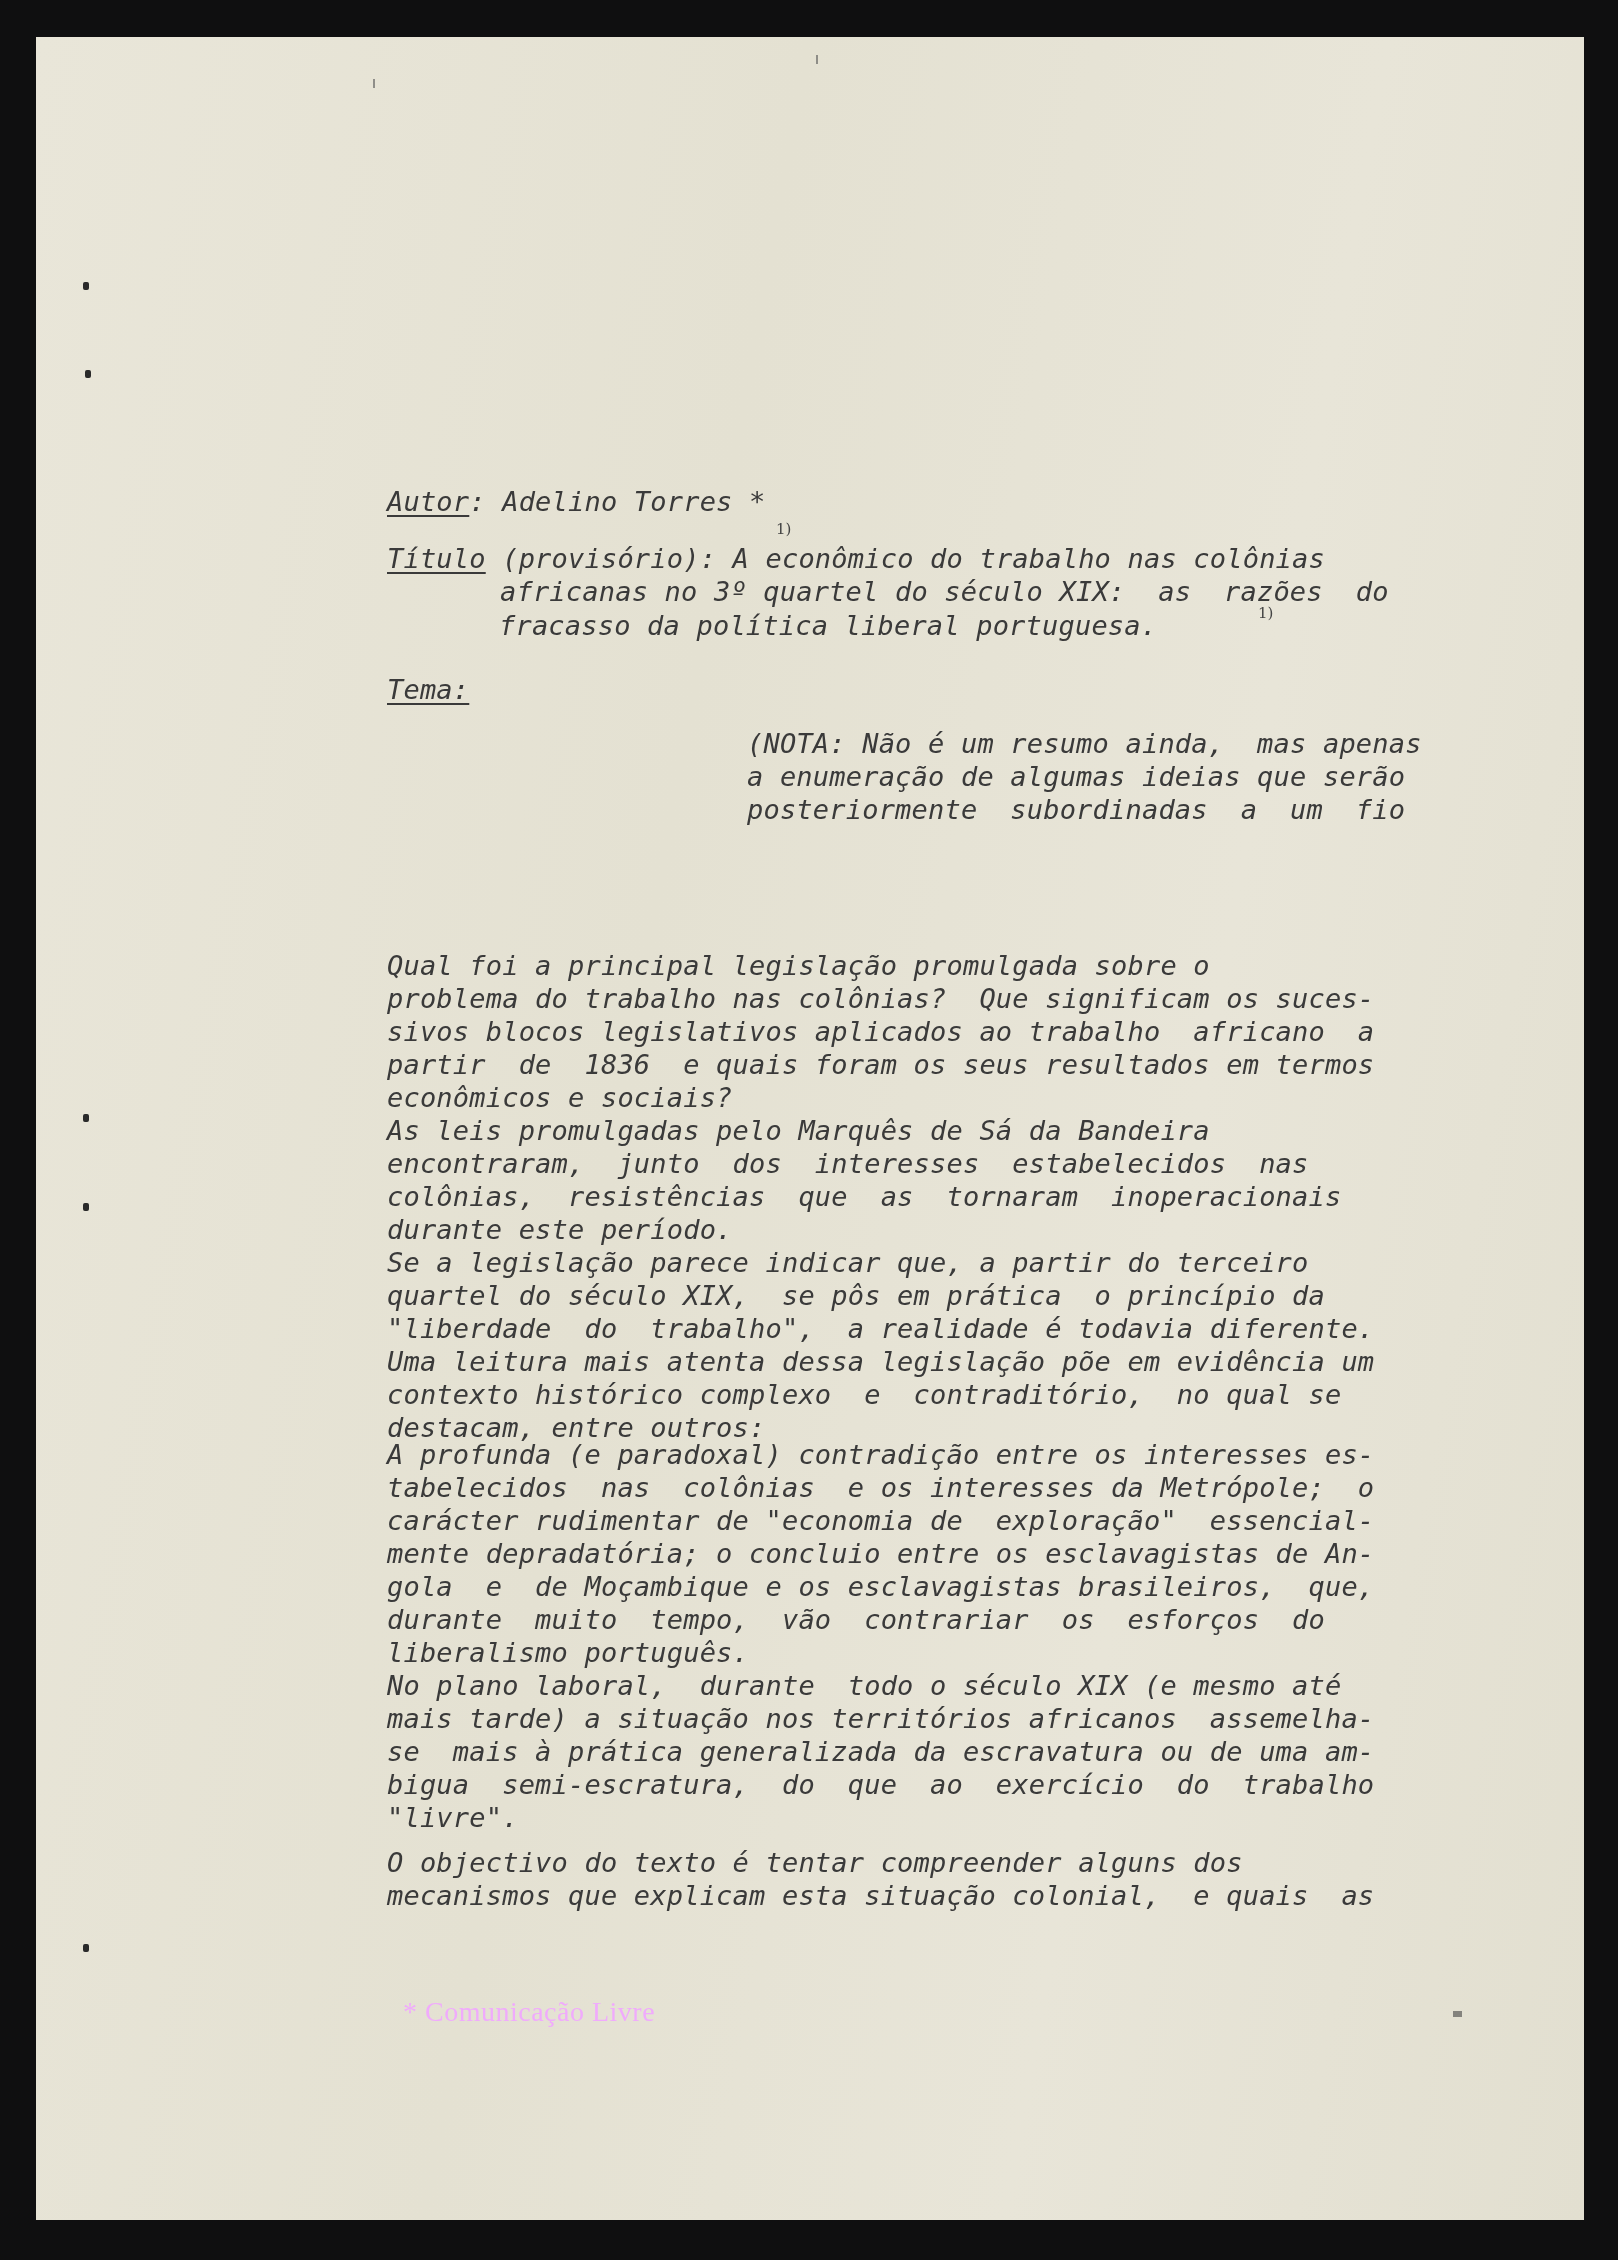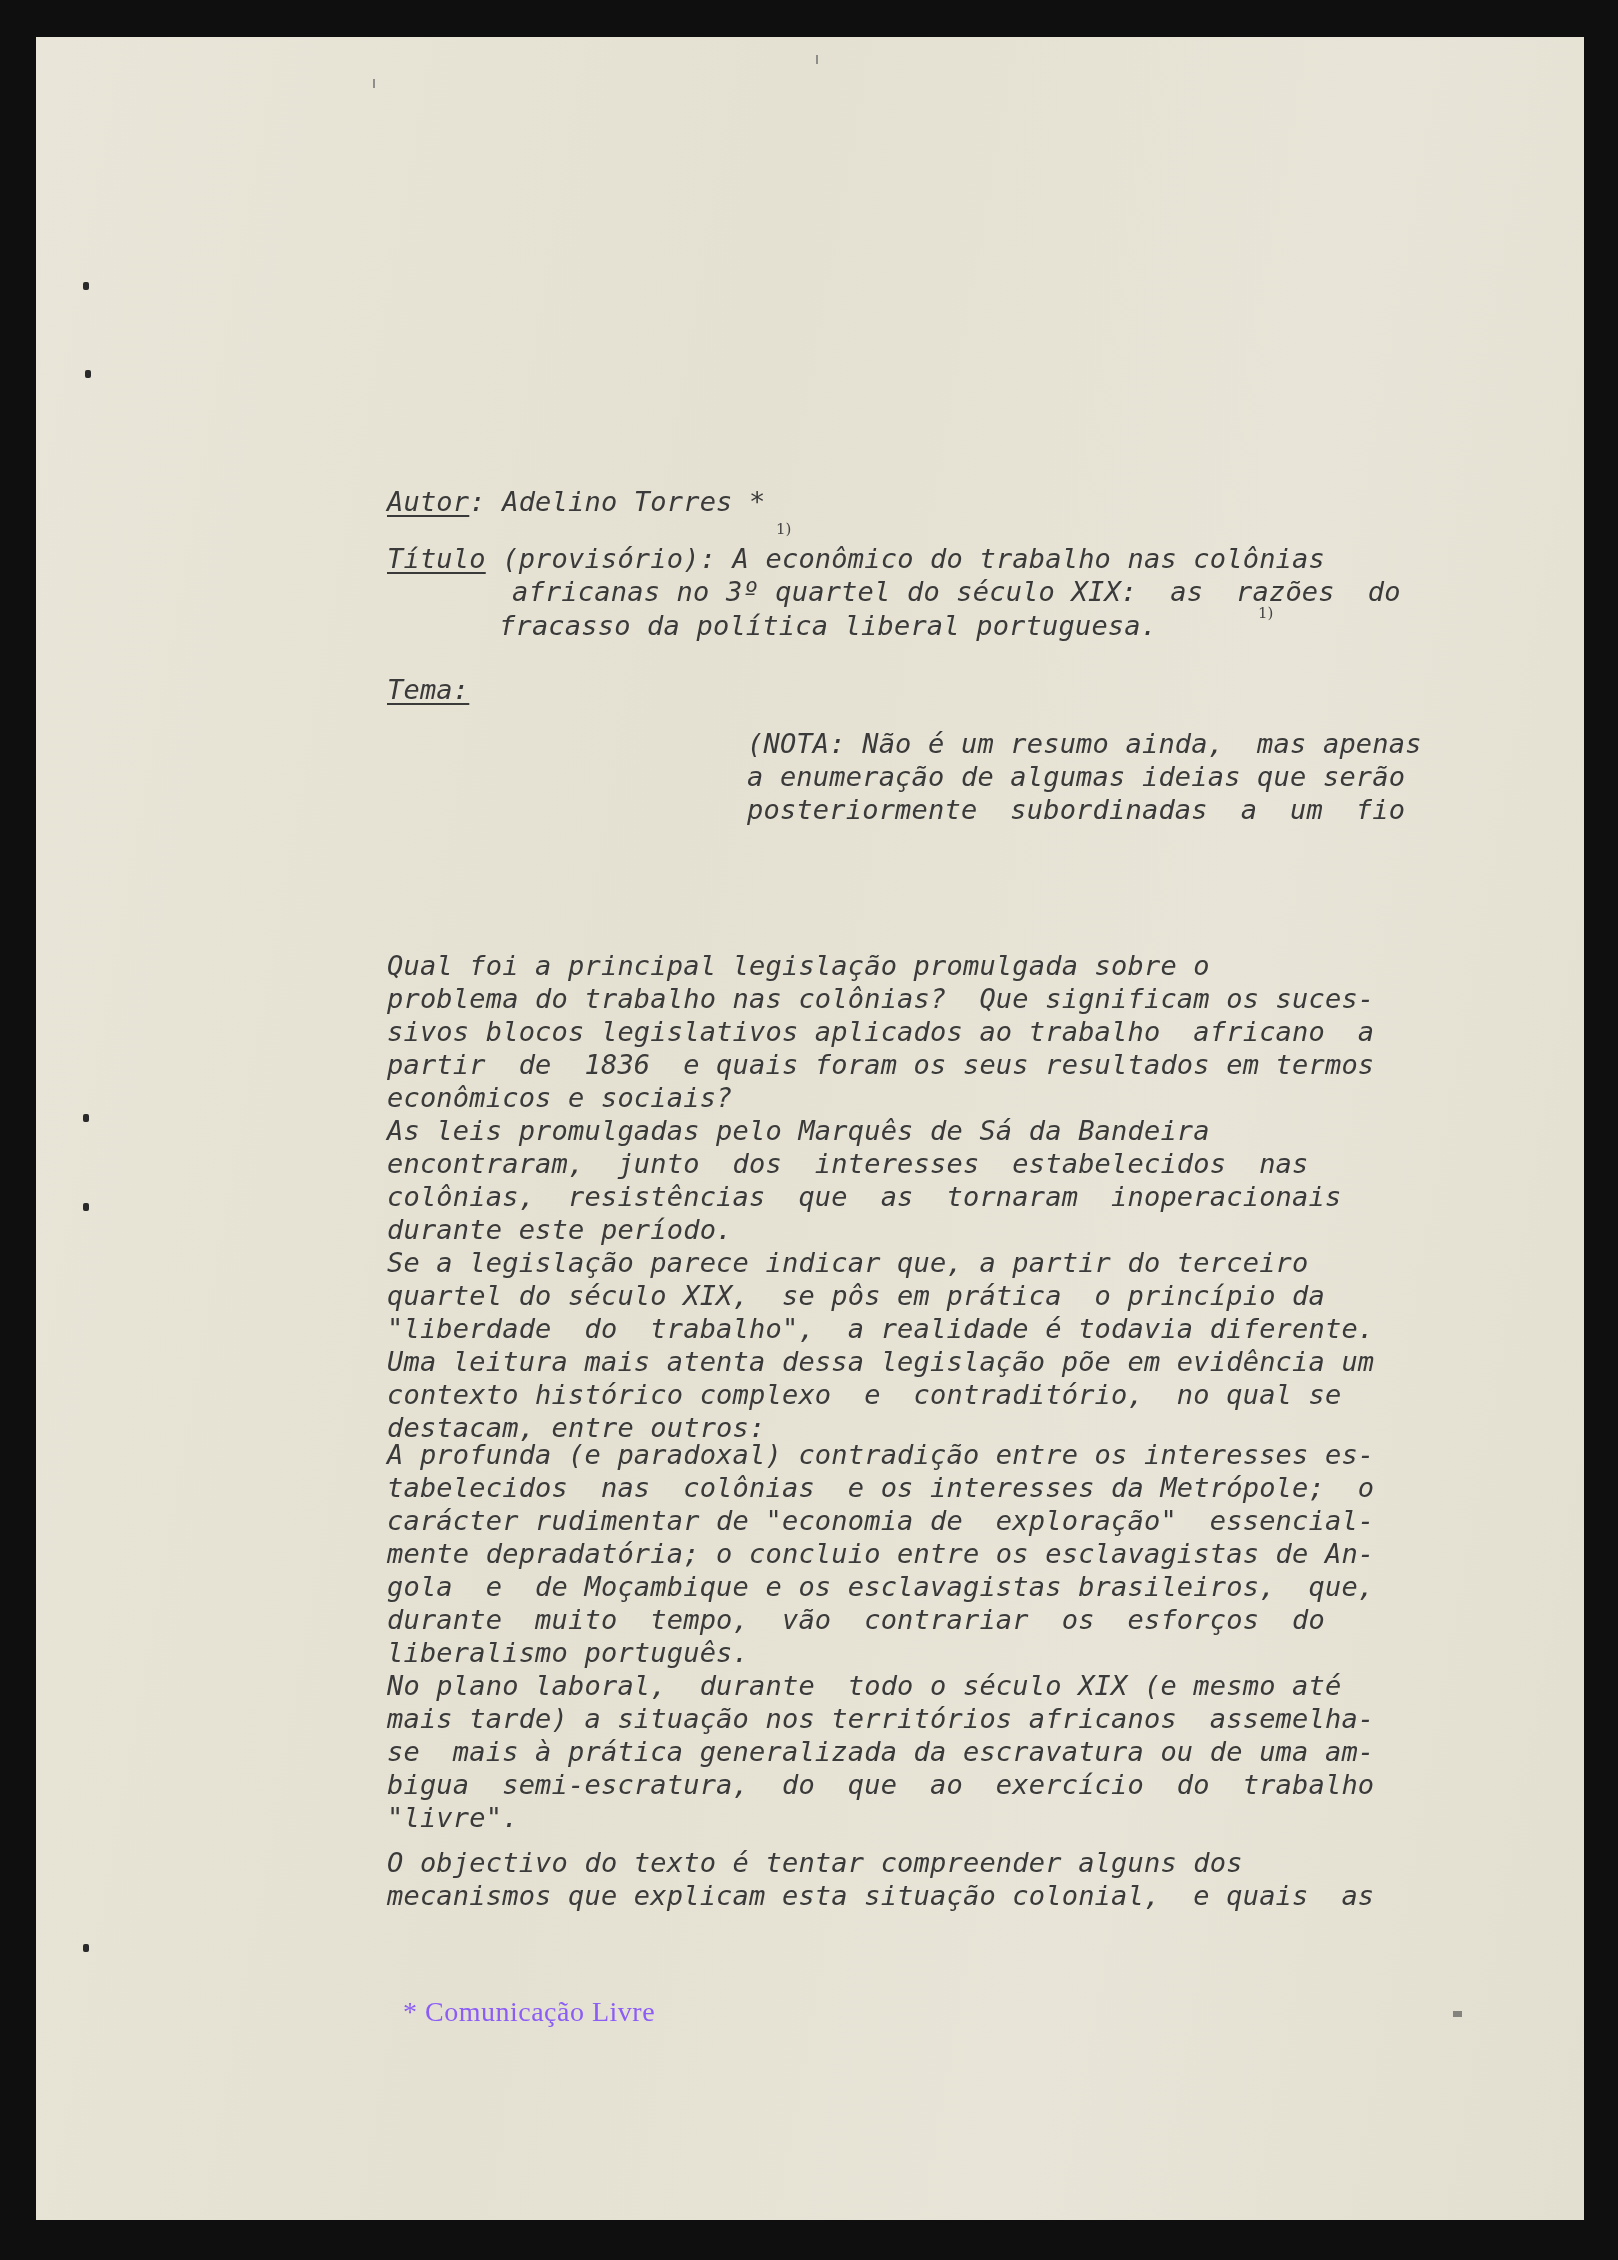--- a/index.html
+++ b/index.html
@@ -39,21 +39,21 @@
   .line { display: block; }
   .hand {
     position: absolute;
     font-family: "DejaVu Serif", "Liberation Serif", serif;
     font-size: 15px; color: #444;
   }
   .footnote {
     position: absolute;
     left: 403px; top: 1996px;
     font-family: "Liberation Serif", "DejaVu Serif", serif;
-    font-size: 28px; color: #8b5cf6;
+    font-size: 28px; color: #f0abfc;
     letter-spacing: 0.5px;
   }
 </style>
 </head>
 <body>
 
 <div class="paper">
 
   <div class="hole" style="left:47px; top:245px;"></div>
   <div class="hole" style="left:49px; top:333px;"></div>
@@ -62,21 +62,21 @@
   <div class="hole" style="left:47px; top:1907px;"></div>
   <div class="mark" style="left:780px; top:18px; height:9.4px;"></div>
   <div class="mark" style="left:337px; top:42px; height:9.4px;"></div>
   <div class="mark" style="left:1417px; top:1974px; height:5.6px; width:9.4px; background:#444;"></div>
 </div>
 
 <div class="tw" style="left:387px; top:485px;"><span class="u">Autor</span>: <span>Adelino Torres *</span></div>
 
 <div class="tw" style="left:387px; top:542px;"><span class="u">Título</span> <span>(provisório):</span> <span>A econômico do trabalho nas colônias</span></div>
 <div class="hand" style="left:776px; top:520px;">1)</div>
-<div class="tw" style="left:512px; top:575px;">africanas no 3º quartel do século XIX:  as  razões  do</div>
+<div class="tw" style="left:500px; top:575px;">africanas no 3º quartel do século XIX:  as  razões  do</div>
 <div class="tw" style="left:499px; top:609px;text-align:center;">fracasso da política liberal portuguesa.</div>
 <div class="hand" style="left:1258px; top:604px;">1)</div>
 
 <div class="tw u" style="left:387px; top:673px;">Tema:</div>
 
 <div class="tw" style="left:747px; top:727px; line-height:33px;"><span class="line">(NOTA: Não é um resumo ainda,  mas apenas</span><span class="line">a enumeração de algumas ideias que serão</span><span class="line">posteriormente  subordinadas  a  um  fio</span></div>
 
 <div class="tw" style="left:387px; top:916px; line-height:33px;">
 <span class="line">Qual foi a principal legislação promulgada sobre o</span><span class="line">problema do trabalho nas colônias?  Que significam os suces-</span><span class="line">sivos blocos legislativos aplicados ao trabalho  africano  a</span><span class="line">partir  de  1836  e quais foram os seus resultados em termos</span><span class="line">econômicos e sociais?</span><span class="line">As leis promulgadas pelo Marquês de Sá da Bandeira</span><span class="line">encontraram,  junto  dos  interesses  estabelecidos  nas</span><span class="line">colônias,  resistências  que  as  tornaram  inoperacionais</span><span class="line">durante este período.</span><span class="line">Se a legislação parece indicar que, a partir do terceiro</span><span class="line">quartel do século XIX,  se pôs em prática  o princípio da</span><span class="line">"liberdade  do  trabalho",  a realidade é todavia diferente.</span><span class="line">Uma leitura mais atenta dessa legislação põe em evidência um</span><span class="line">contexto histórico complexo  e  contraditório,  no qual se</span><span class="line">destacam, entre outros:</span></div>
 

